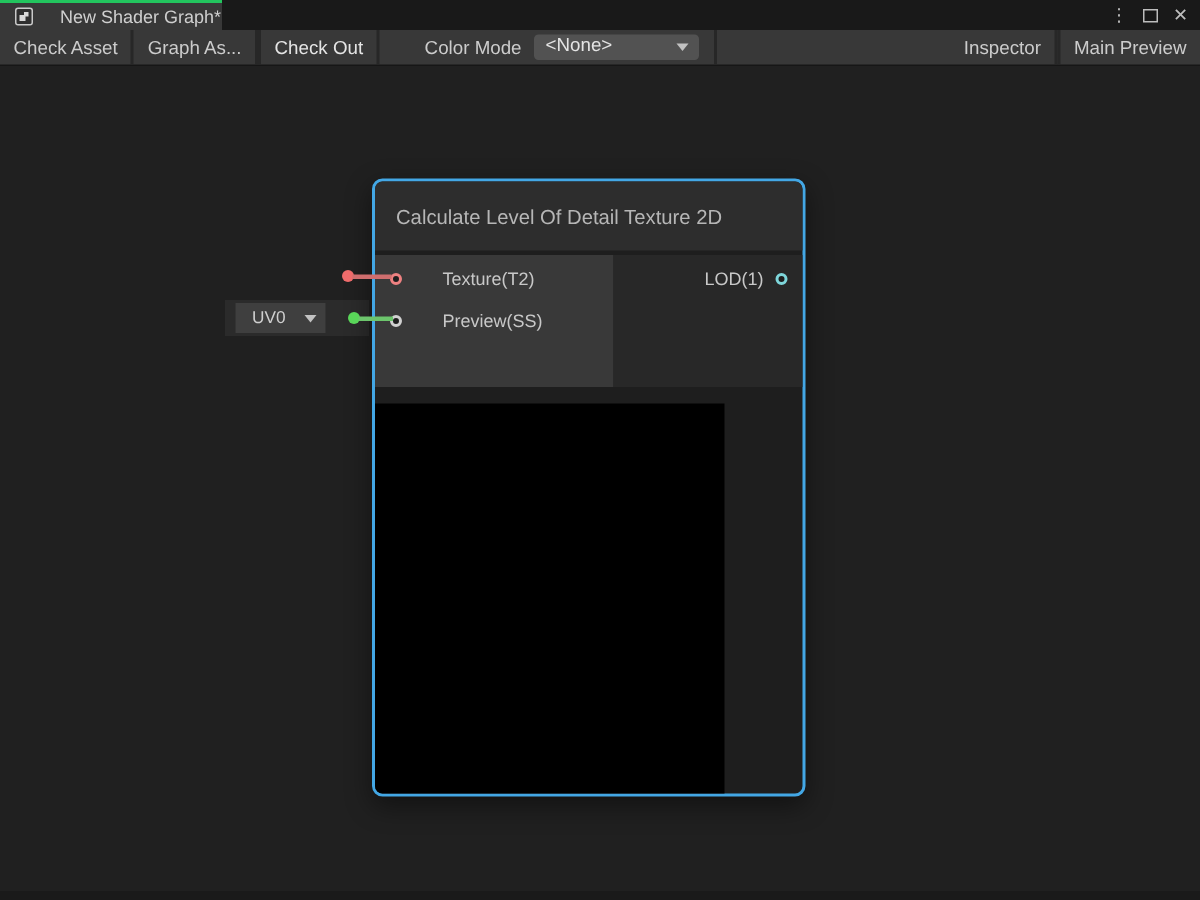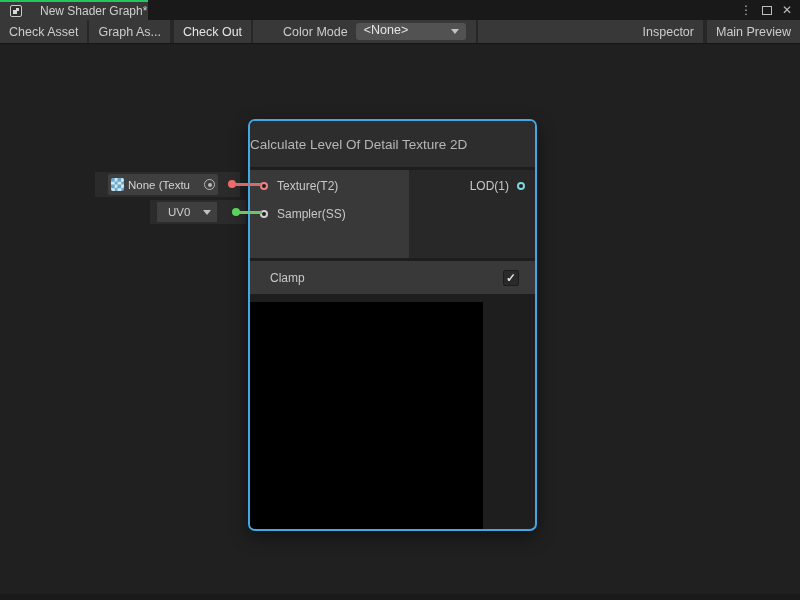--- a/index.html
+++ b/index.html
@@ -40,32 +40,32 @@
 
   
   .graph { position:absolute; top:44px; left:0; width:800px; height:556px; background:#202020; }
   .bottom-strip { position:absolute; left:0; bottom:0; width:800px; height:6px; background:#1a1a1a; }
 
   
   .node { position:absolute; left:248px; top:75px; width:289px; height:412px;
           background:#1e1e1e; border:2px solid #43a7e5; border-radius:7px;
           display:flex; flex-direction:column; box-shadow:0 6px 18px rgba(0,0,0,.45); z-index:1; }
   .node-title { height:46px; background:#2d2d2d; border-radius:5px 5px 0 0;
-                display:flex; align-items:center; 
+                display:flex; align-items:center; padding-left:14px;
                 font-size:13.5px; color:#b6b6b6; white-space:nowrap; cursor:default; }
   .hdiv { height:3px; flex:none; }
   .ports { height:88px; display:flex; }
   .ports-in { width:159px; background:#393939; padding-top:2px; }
   .ports-out { flex:1; background:#282828; padding-top:2px; }
   .port-row { height:28px; display:flex; align-items:center; }
   .port-row.out { justify-content:flex-end; padding-right:10px; }
   .port-circle { width:8px; height:8px; border-radius:50%; border:2px solid #ccc;
                  background:#1e1e1e; flex:none; margin-left:10px; }
   .port-row.out .port-circle { margin-left:8px; }
-  .port-label { font-size:12px; color:#c8c8c8; margin-left:9px; white-space:nowrap; }
+  .port-label { font-size:12px; color:#c8c8c8; margin-left:27px; white-space:nowrap; }
   .port-row.out .port-label { margin-left:0; }
   .clamp-row { height:33px; background:#393939; display:flex; align-items:center; }
   .clamp-label { font-size:12px; color:#c8c8c8; padding-left:20px; }
   .checkbox { margin-left:auto; margin-right:16px; width:16px; height:16px; background:#2a2a2a;
               border:1px solid #1c1c1c; border-radius:2px; display:flex; align-items:center;
               justify-content:center; color:#e2e2e2; font-size:12px; font-weight:bold; cursor:default; }
   .gap8 { height:8px; flex:none; }
   .preview-wrap { flex:1; display:flex; }
   .preview { width:233px; background:#000; border-radius:0 0 0 5px; }
   .preview-side { flex:1; }
@@ -129,27 +129,20 @@
   <div class="tsep"></div>
   <div class="spacer"></div>
   <div class="tbtn">Inspector</div>
   <div class="tsep"></div>
   <div class="tsep"></div>
   <div class="tbtn">Main Preview</div>
 </div>
 
 <div class="graph">
 
-  <div class="tex-group">
-    <div class="tex-field">
-      <span class="checker-icon"></span>
-      <span class="tex-value">None (Textu</span>
-      <span class="picker-icon"></span>
-    </div>
-  </div>
   <span class="dot dot-red" style="background: rgb(239, 107, 107);"></span>
   <span class="wire wire-red" style="background: rgb(207, 110, 110);"></span>
 
   <div class="uv-group">
     <div class="uv-dropdown">
       <span>UV0</span>
       <span class="arrow"></span>
     </div>
   </div>
   <span class="dot dot-green" style="background: rgb(89, 214, 89);"></span>
@@ -160,37 +153,33 @@
     <div class="hdiv"></div>
 
     <div class="ports">
       <div class="ports-in">
         <div class="port-row">
           <span class="port-circle" style="border-color: rgb(238, 129, 129);"></span>
           <span class="port-label">Texture(T2)</span>
         </div>
         <div class="port-row">
           <span class="port-circle" style="border-color: rgb(208, 208, 208);"></span>
-          <span class="port-label">Sampler(SS)</span>
+          <span class="port-label">Preview(SS)</span>
         </div>
       </div>
       <div class="ports-out">
         <div class="port-row out">
           <span class="port-label">LOD(1)</span>
           <span class="port-circle" style="border-color: rgb(126, 214, 218);"></span>
         </div>
       </div>
     </div>
 
     <div class="hdiv"></div>
 
-    <div class="clamp-row">
-      <span class="clamp-label">Clamp</span>
-      <span class="checkbox">✓</span>
-    </div>
 
     <div class="gap8"></div>
 
     <div class="preview-wrap">
       <div class="preview"></div>
       <div class="preview-side"></div>
     </div>
   </div>
 
   <div class="bottom-strip"></div>

